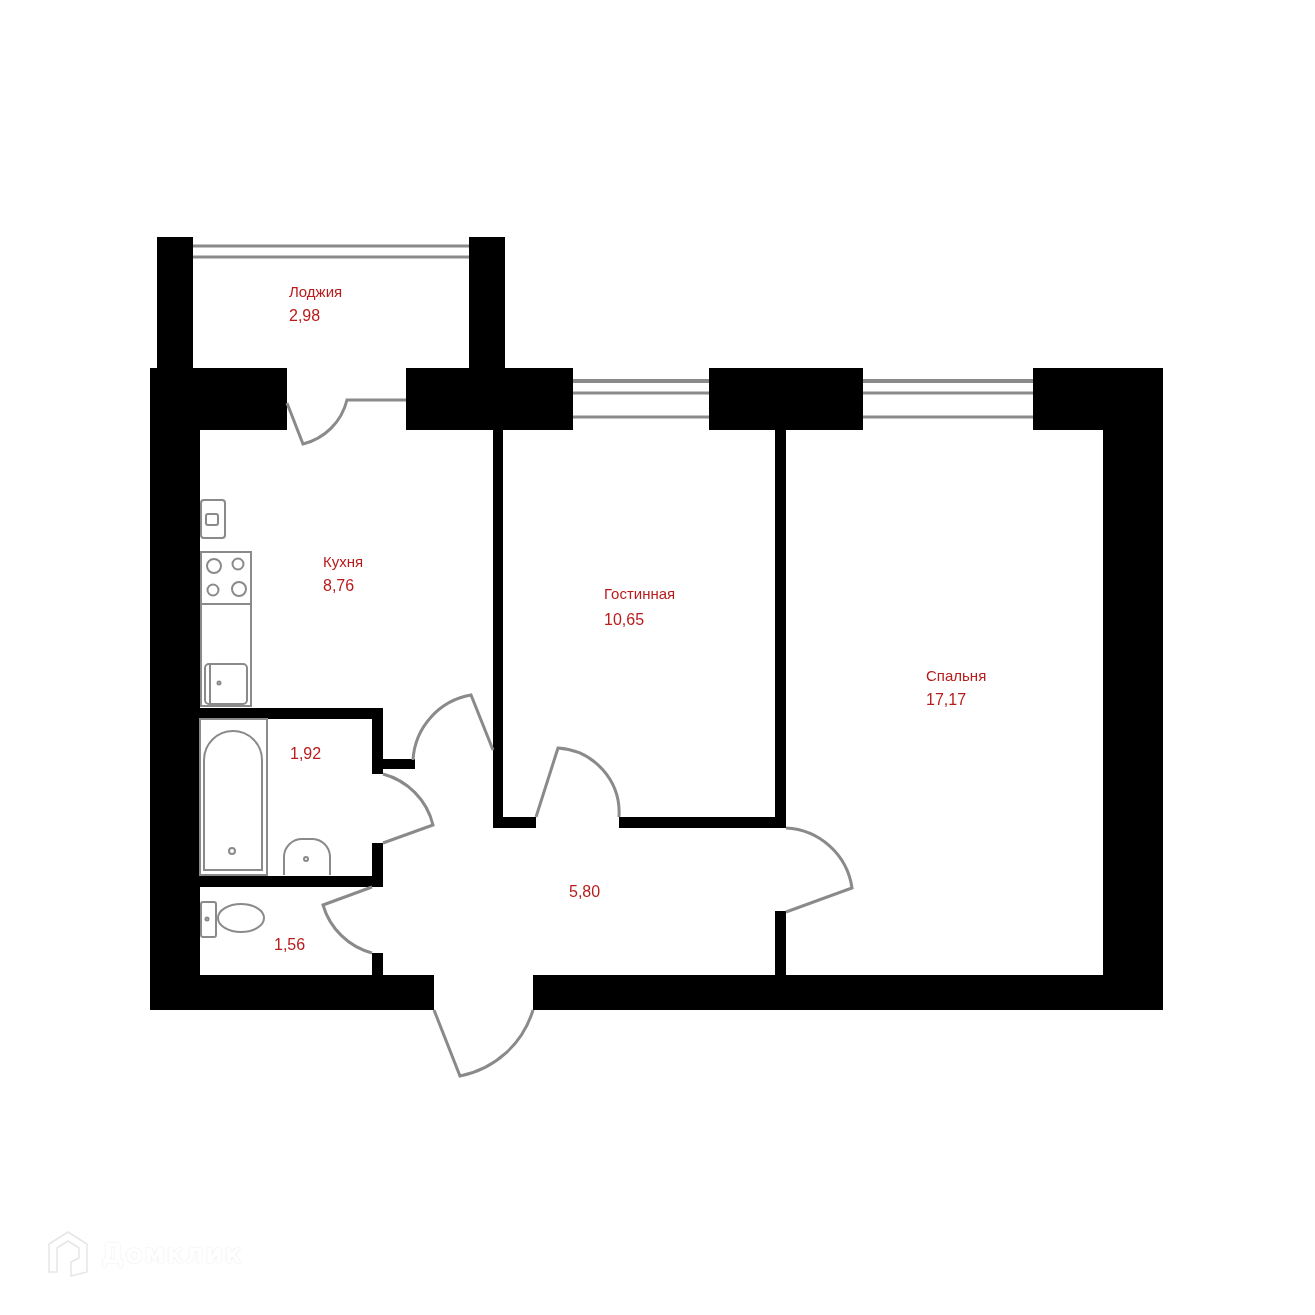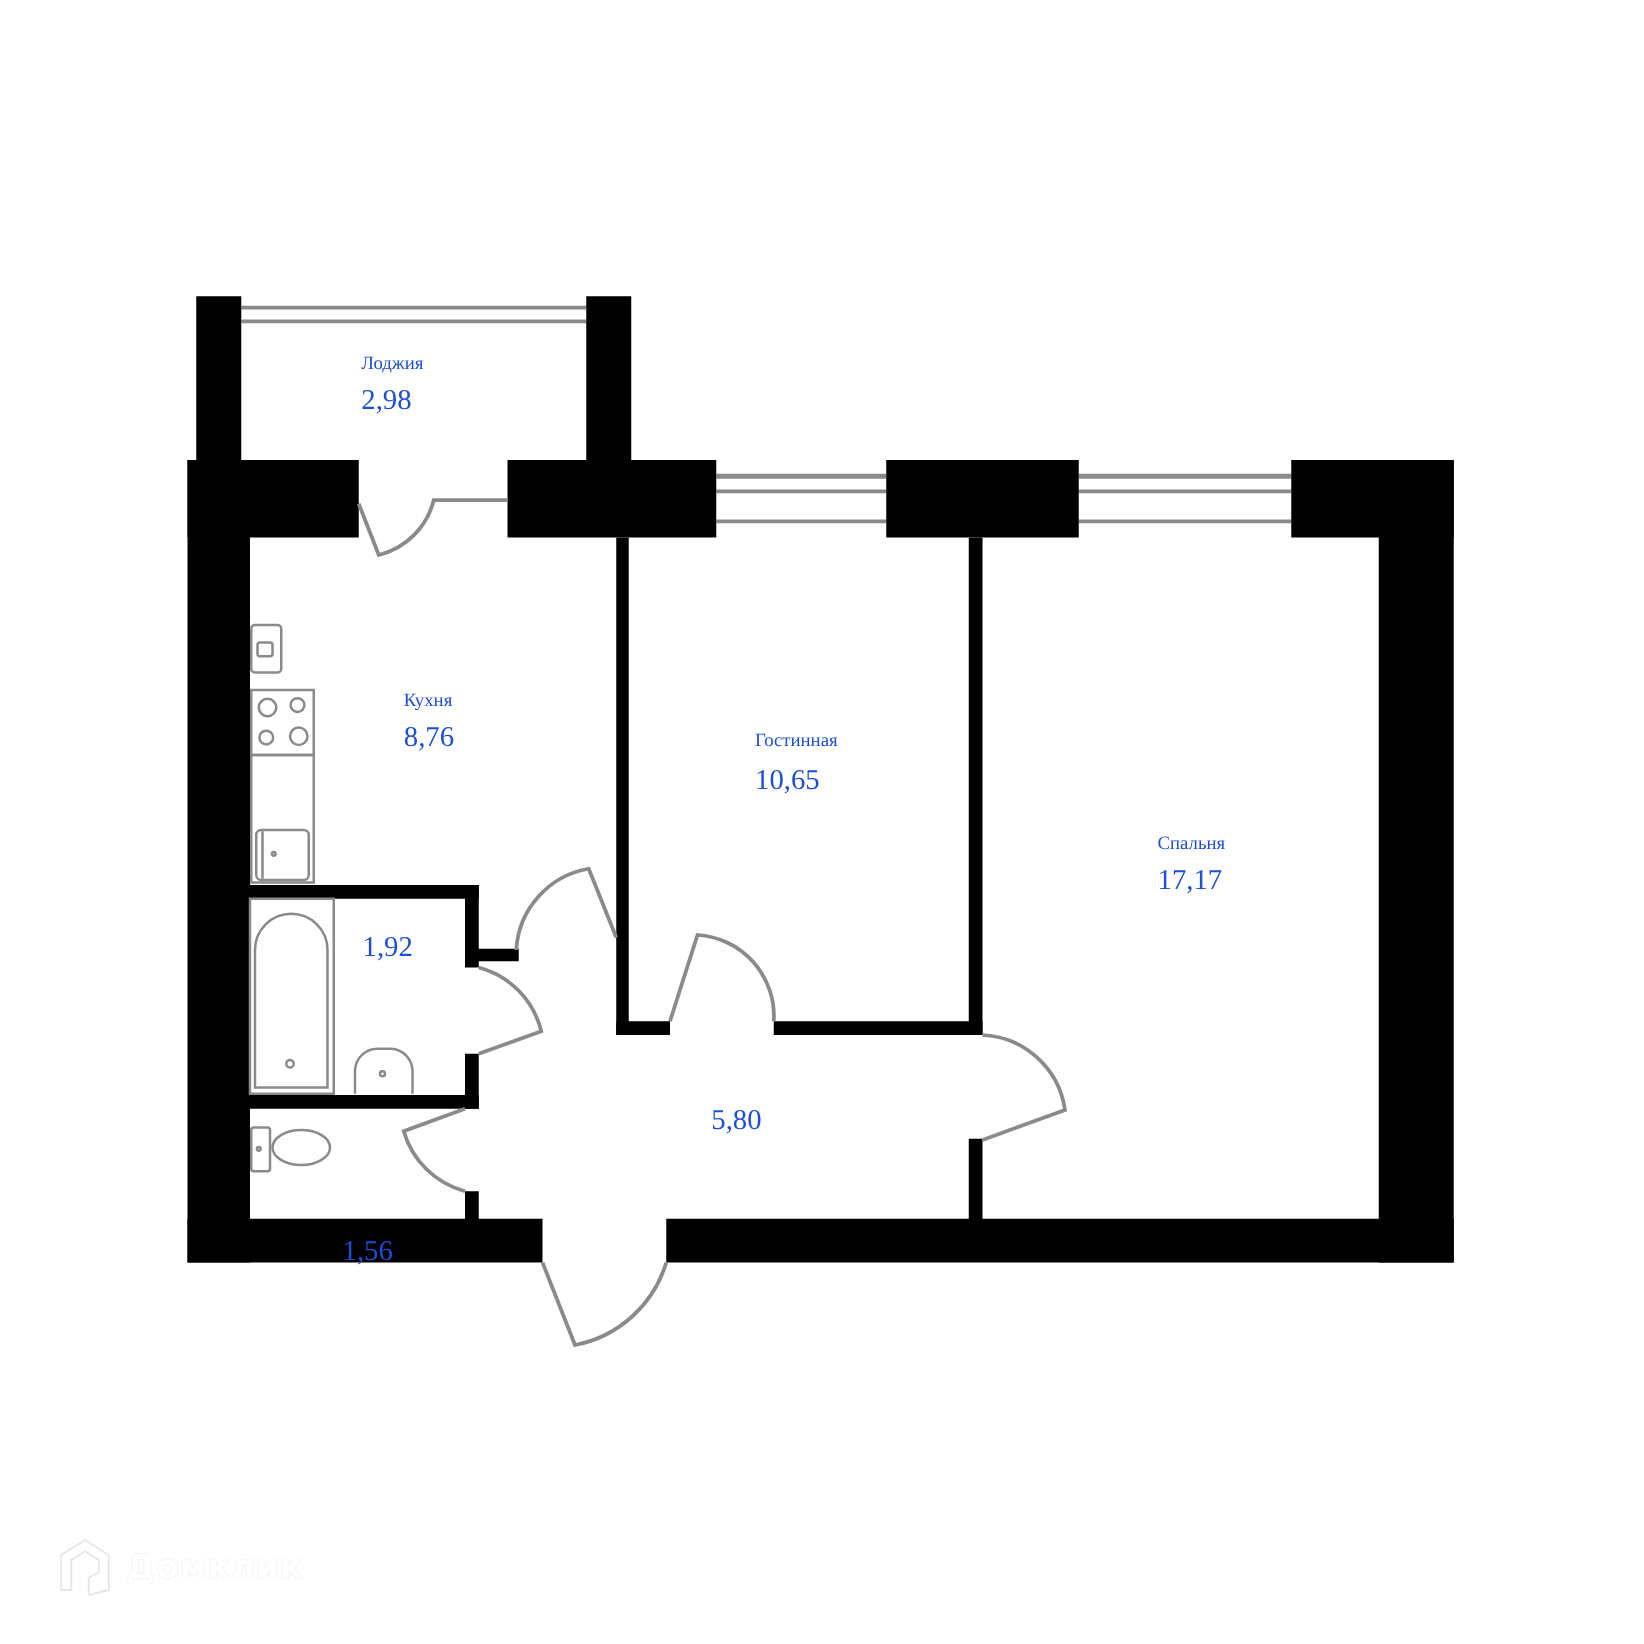--- a/index.html
+++ b/index.html
@@ -1,20 +1,20 @@
 <!DOCTYPE html>
 <html><head>
 <meta charset="utf-8">
 <style>
   html,body{margin:0;padding:0;background:#ffffff;}
   body{width:1315px;height:1315px;position:relative;overflow:hidden;font-family:"Liberation Sans",sans-serif;}
   #plan{position:absolute;left:0;top:0;}
-  .lbl{position:absolute;color:#1d4ed8;font-family:Liberation Serif, serif;white-space:nowrap;}
+  .lbl{position:absolute;color:#b91c1c;font-family:Liberation Sans, sans-serif;white-space:nowrap;}
   .room-name{font-size:15px;}
-  .room-area{font-size:23px;}
+  .room-area{font-size:16px;}
   .watermark{position:absolute;left:45px;top:1228px;display:flex;align-items:center;gap:10px;}
   .watermark .wm-text{font-family:"DejaVu Sans",sans-serif;font-weight:bold;font-size:26px;color:#fff;text-shadow:0 0 2px #ececec,0 0 1px #e2e2e2;letter-spacing:1px;}
 </style>
 </head>
 <body>
 
 <svg id="plan" width="1315" height="1315" viewBox="0 0 1315 1315" xmlns="http://www.w3.org/2000/svg">
 
   <g stroke="#8a8a8a" stroke-width="3">
     <line x1="193" y1="246" x2="469" y2="246"></line>
@@ -119,21 +119,21 @@
 <div class="lbl room-name" style="left:323px;top:553px;">Кухня</div>
 <div class="lbl room-area" style="left:323px;top:577px;">8,76</div>
 
 <div class="lbl room-name" style="left:604px;top:585px;">Гостинная</div>
 <div class="lbl room-area" style="left:604px;top:611px;">10,65</div>
 
 <div class="lbl room-name" style="left:926px;top:667px;">Спальня</div>
 <div class="lbl room-area" style="left:926px;top:691px;">17,17</div>
 
 <div class="lbl room-area" style="left:290px;top:745px;">1,92</div>
-<div class="lbl room-area" style="left:274px;top:988px;text-align:center;">1,56</div>
+<div class="lbl room-area" style="left:274px;top:936px;text-align:center;">1,56</div>
 <div class="lbl room-area" style="left:569px;top:883px;">5,80</div>
 
 <div class="watermark">
   <svg width="46" height="52" viewBox="0 0 46 52">
     <path d="M4 16 L23 4 L42 16 L42 44 L26 48 L26 34 L34 30 L34 20 L23 13 L12 20 L12 44 L4 44 Z" fill="#fff" stroke="#e6e6e6" stroke-width="1.5"></path>
   </svg>
   <span class="wm-text">Домклик</span>
 </div>
 
 </body></html>

